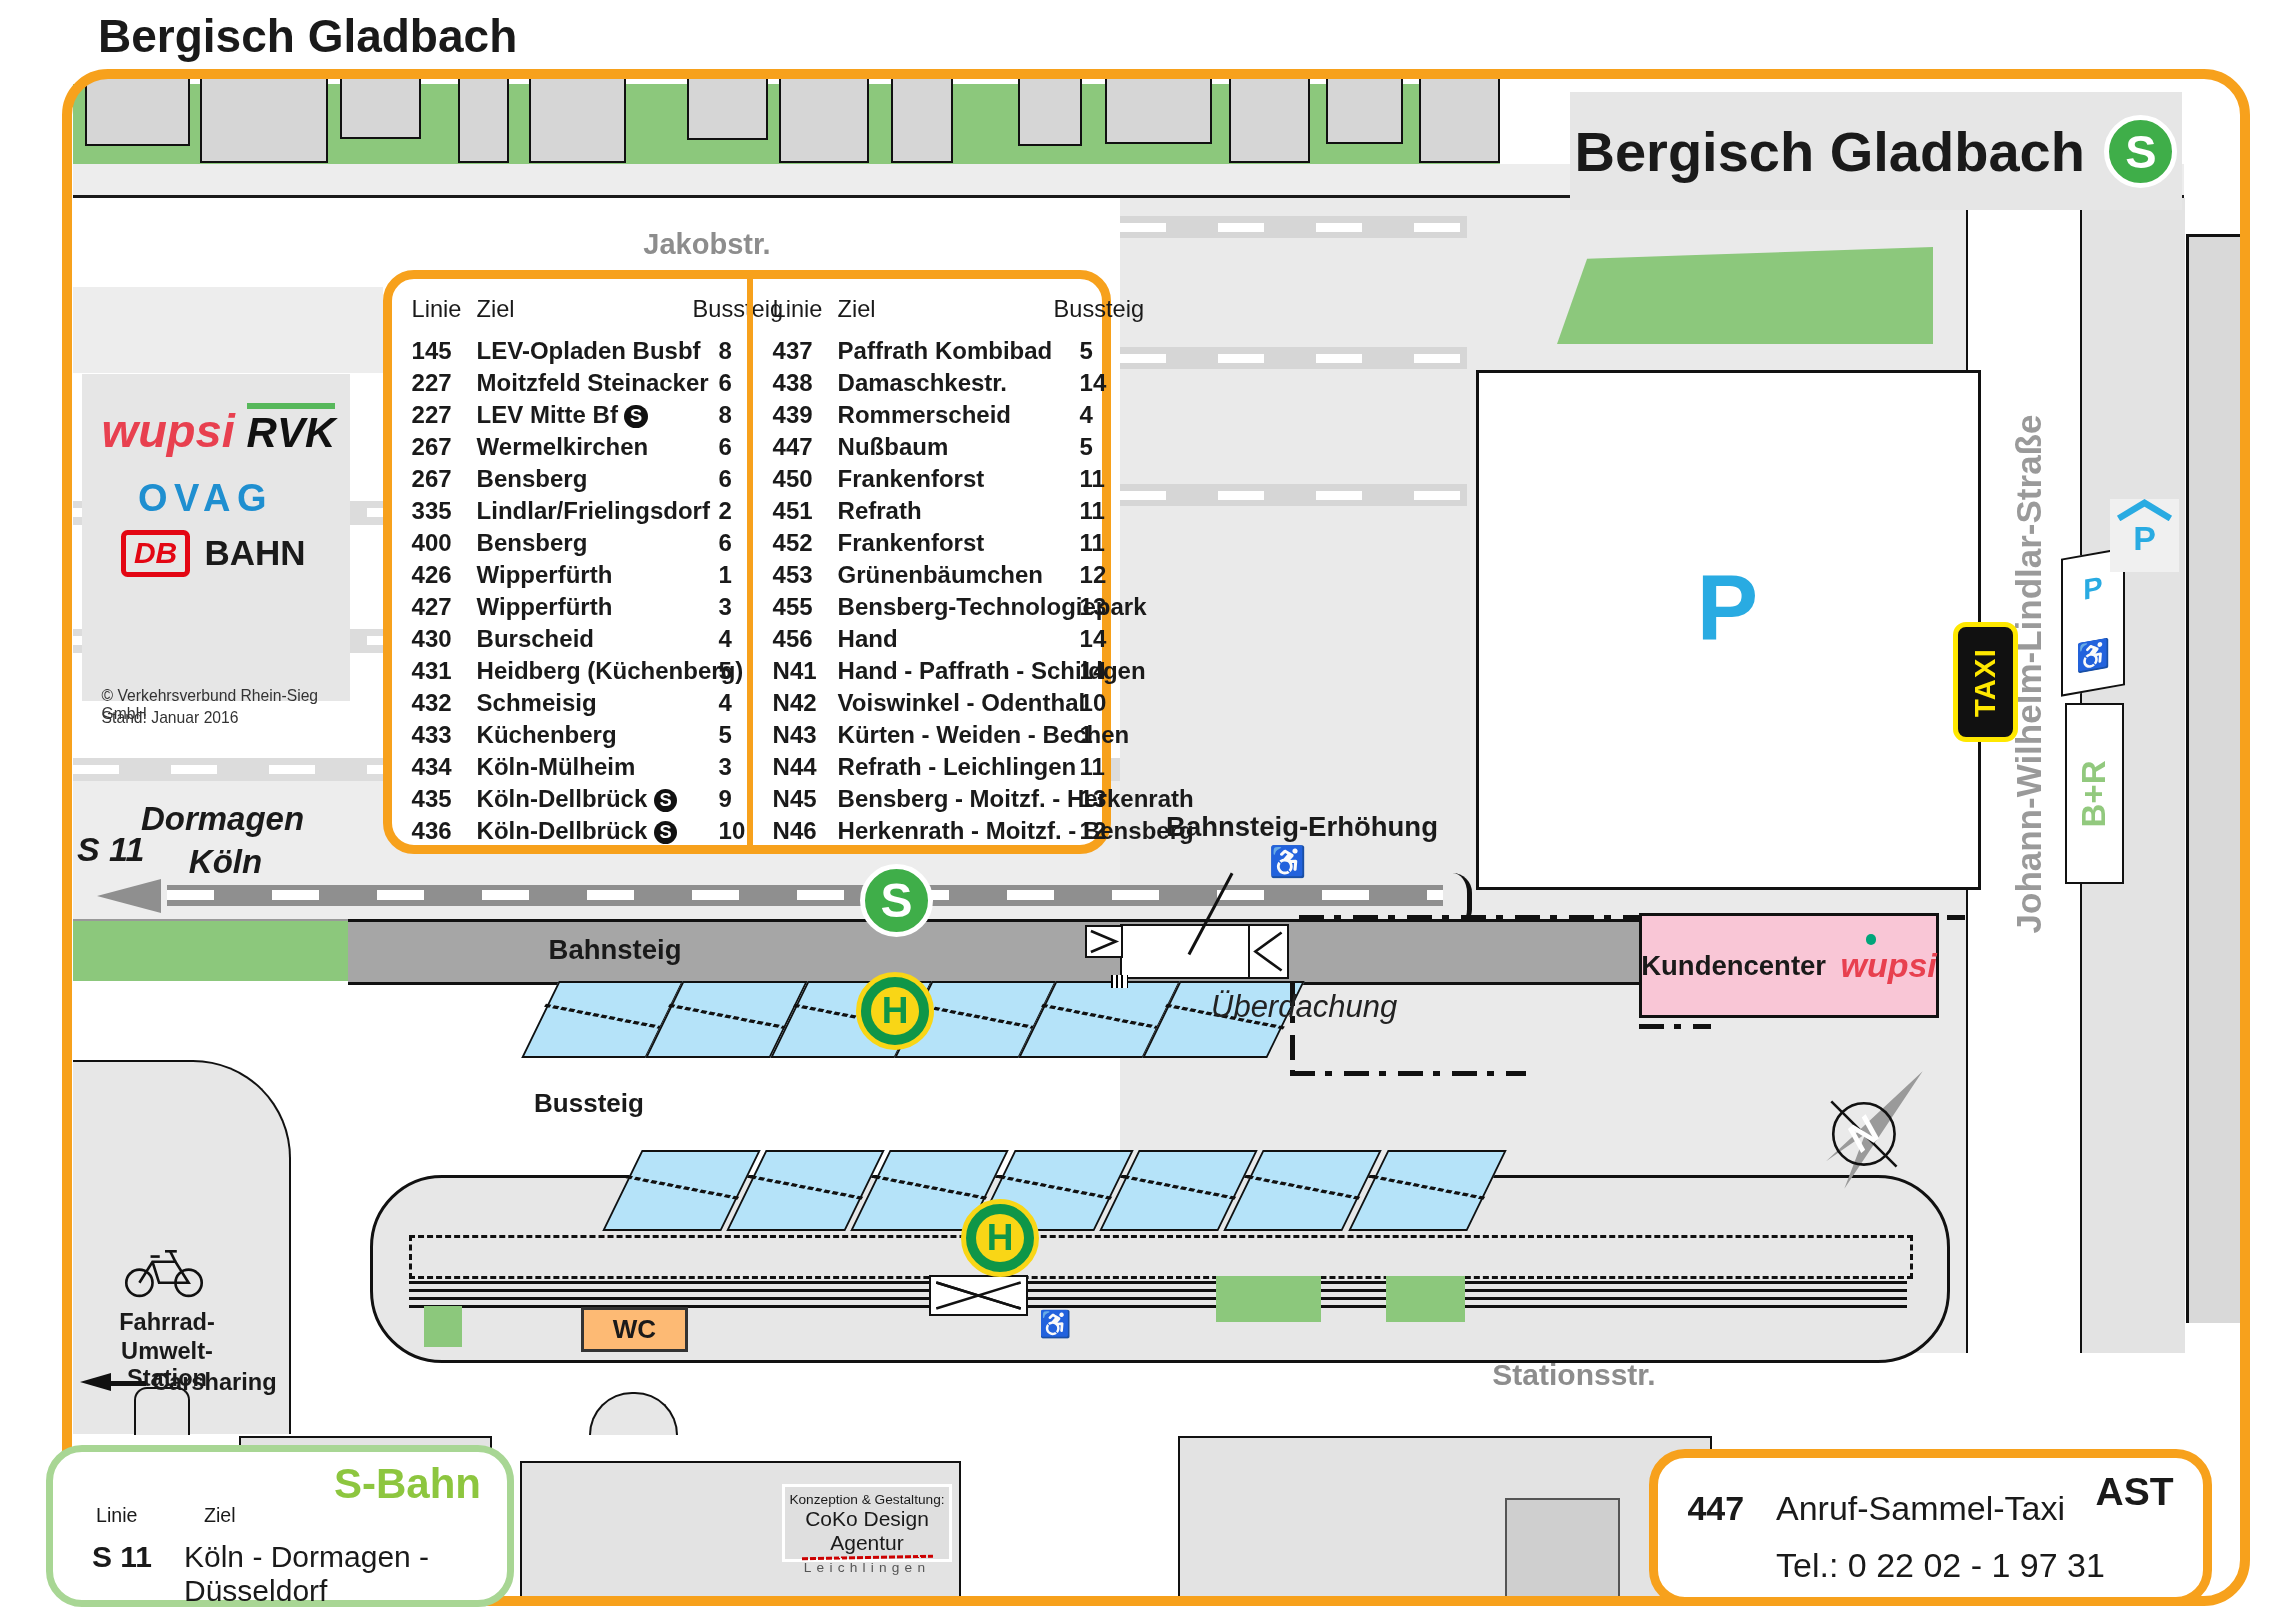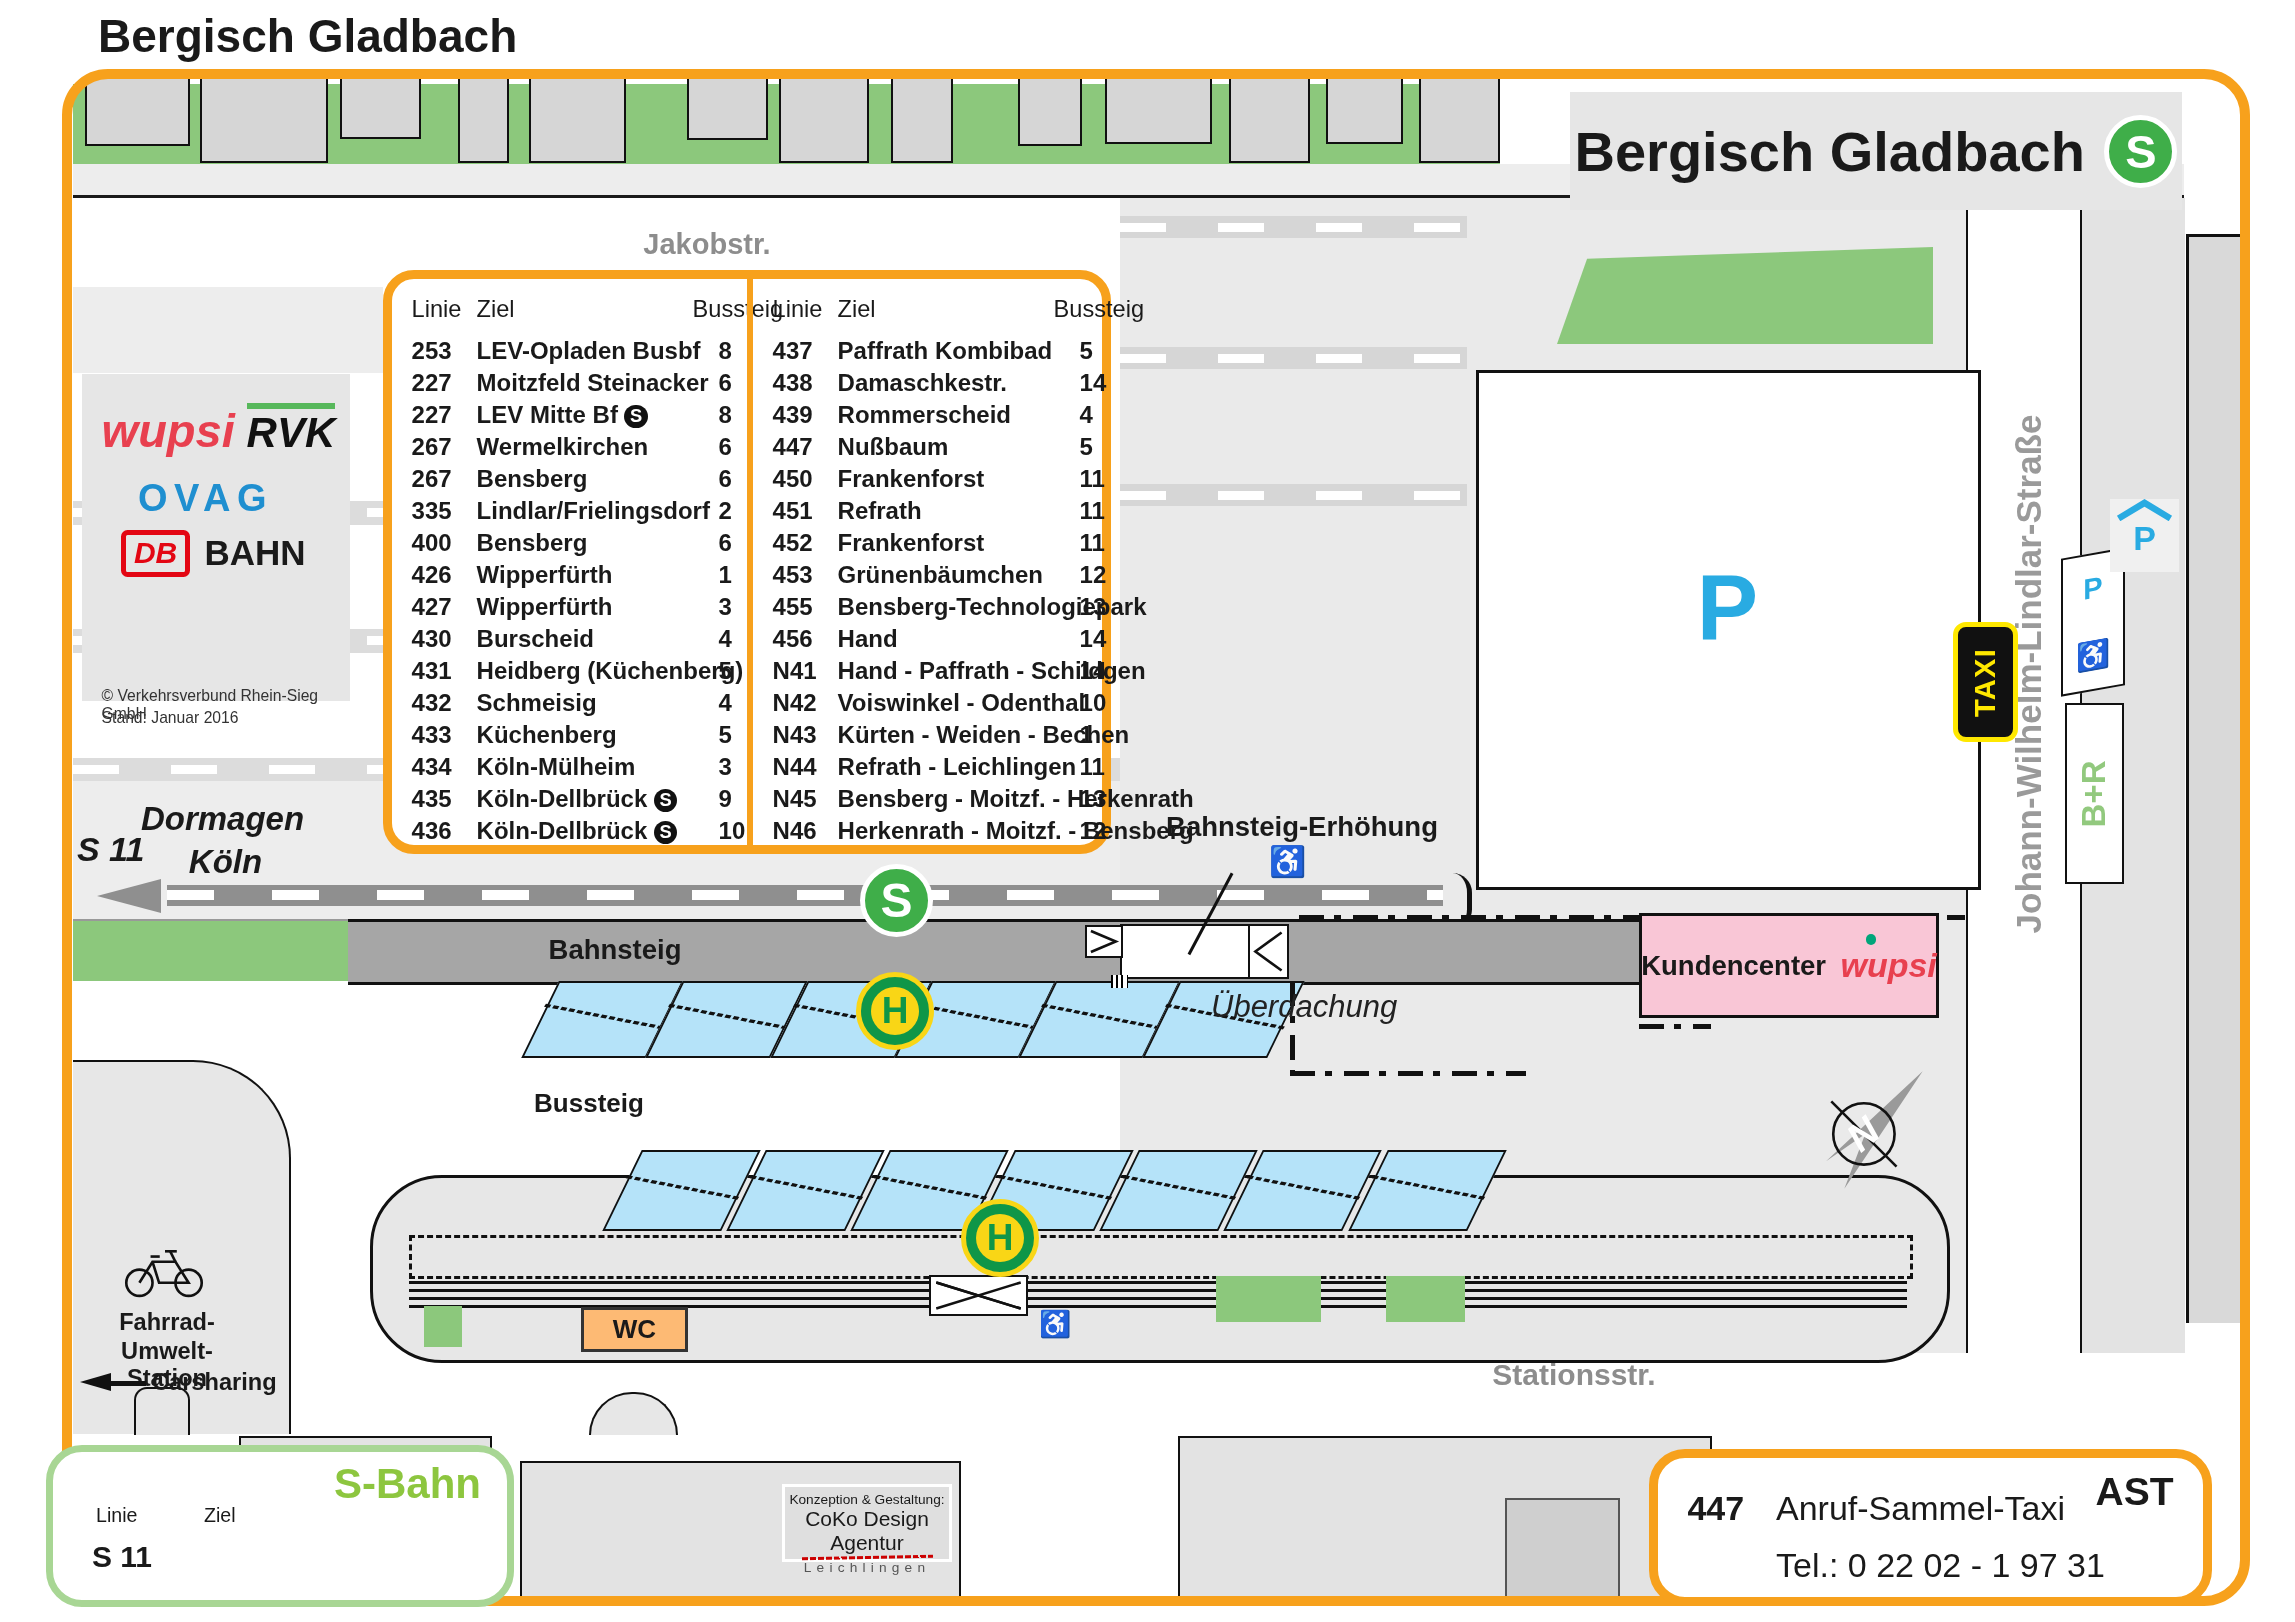--- a/index.html
+++ b/index.html
@@ -316,21 +316,21 @@
   <div id="bus-table" class="abs" style="left:383px;top:270px;width:728px;height:584px;box-sizing:border-box;z-index:30;">
     <div class="bus-col">
       <div class="bus-head">
         <span>Linie</span>
         <span>Ziel</span>
         <span class="bh-plat">Bussteig</span>
       </div>
       <div>
 
       <div class="bus-row">
-            <span class="line">253</span>
+            <span class="line">145</span>
             <span><span class="dest">LEV-Opladen Busbf</span></span>
             <span class="plat">8</span>
           </div>
           <div class="bus-row">
             <span class="line">227</span>
             <span><span class="dest">Moitzfeld Steinacker</span></span>
             <span class="plat">6</span>
           </div>
           <div class="bus-row">
             <span class="line">227</span>
@@ -508,20 +508,21 @@
     </div>
     <div class="abs" style="left:19.6px;top:313px;font-size:15.7px;color:#333;">© Verkehrsverbund Rhein-Sieg GmbH</div>
     <div class="abs" style="left:19.6px;top:335px;font-size:15.7px;color:#333;">Stand: Januar 2016</div>
   </div>
 
   <div class="abs" style="left:46px;top:1445px;width:468px;height:162px;background:#fff;border:7.9px solid #a8d694;border-radius:36px;z-index:40;box-sizing:border-box;">
     <div class="abs bold" style="right:26px;top:7.9px;font-size:42px;color:#8dc63f;">S-Bahn</div>
     <div class="abs" style="left:43px;top:52px;font-size:19.6px;">Linie</div>
     <div class="abs" style="left:151px;top:52px;font-size:19.6px;">Ziel</div>
     <div class="abs bold" style="left:39px;top:88px;font-size:30px;">S 11</div>
+    <div class="abs" style="left:131px;top:88px;font-size:30px;">Köln - Dormagen - Düsseldorf</div>
   </div>
 
   <div class="abs" style="left:1649px;top:1449px;width:563px;height:157px;background:#fff;border:9.2px solid #f7a11c;border-radius:36px;z-index:40;box-sizing:border-box;">
     <div class="abs bold" style="left:29.4px;top:31px;font-size:34px;">447</div>
     <div class="abs" style="left:118px;top:31px;font-size:34px;">Anruf-Sammel-Taxi</div>
     <div class="abs bold" style="right:29.4px;top:11.8px;font-size:39px;">AST</div>
     <div class="abs" style="left:118px;top:88px;font-size:34px;">Tel.: 0 22 02 - 1 97 31</div>
   </div>
 
 </div>

